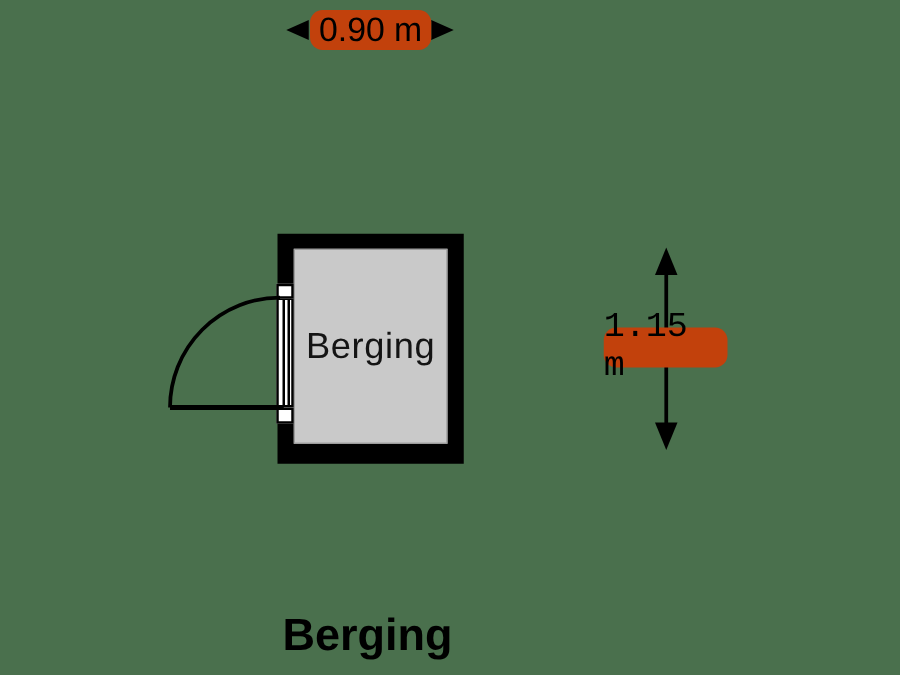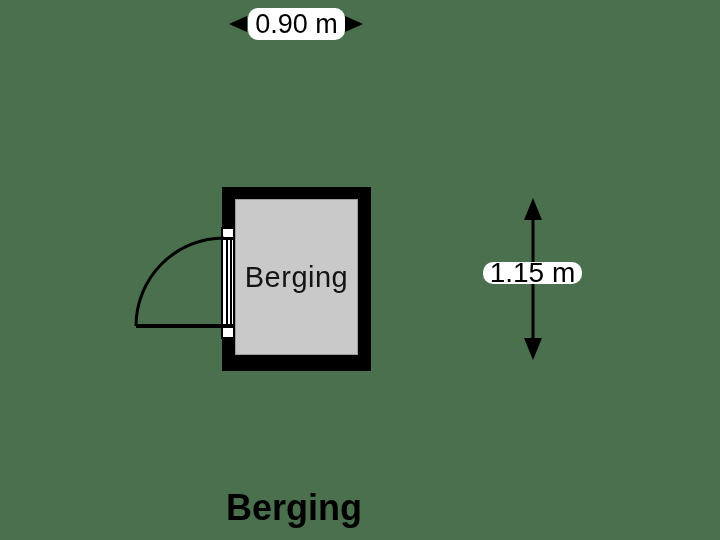--- a/index.html
+++ b/index.html
@@ -58,34 +58,35 @@
     box-sizing: border-box;
   }
   .door-jamb.top { top: 227px; height: 12px; }
   .door-jamb.bottom { top: 326px; height: 13px; }
 
   .lines-svg { position: absolute; left: 0; top: 0; }
 
   
   .dim-box {
     position: absolute;
-    background: #ffffff;
+    background: #c2410c;
     border-radius: 10px;
     display: flex; align-items: center; justify-content: center;
     color: #000;
   }
   .dim-box.width-dim {
     left: 248px; top: 8px;
     width: 97px; height: 32px;
     font-size: 27px;
   }
   .dim-box.height-dim {
     left: 483px; top: 262px;
-    width: 99px; height: 22px;
+    width: 99px; height: 32px;
     font-size: 28px;
+    font-family: Liberation Mono, monospace;
   }
 
   
   .plan-title {
     position: absolute;
     left: 294px; top: 487px;
     transform: translateX(-50%);
     font-size: 36px;
     font-weight: bold;
     color: #000;

